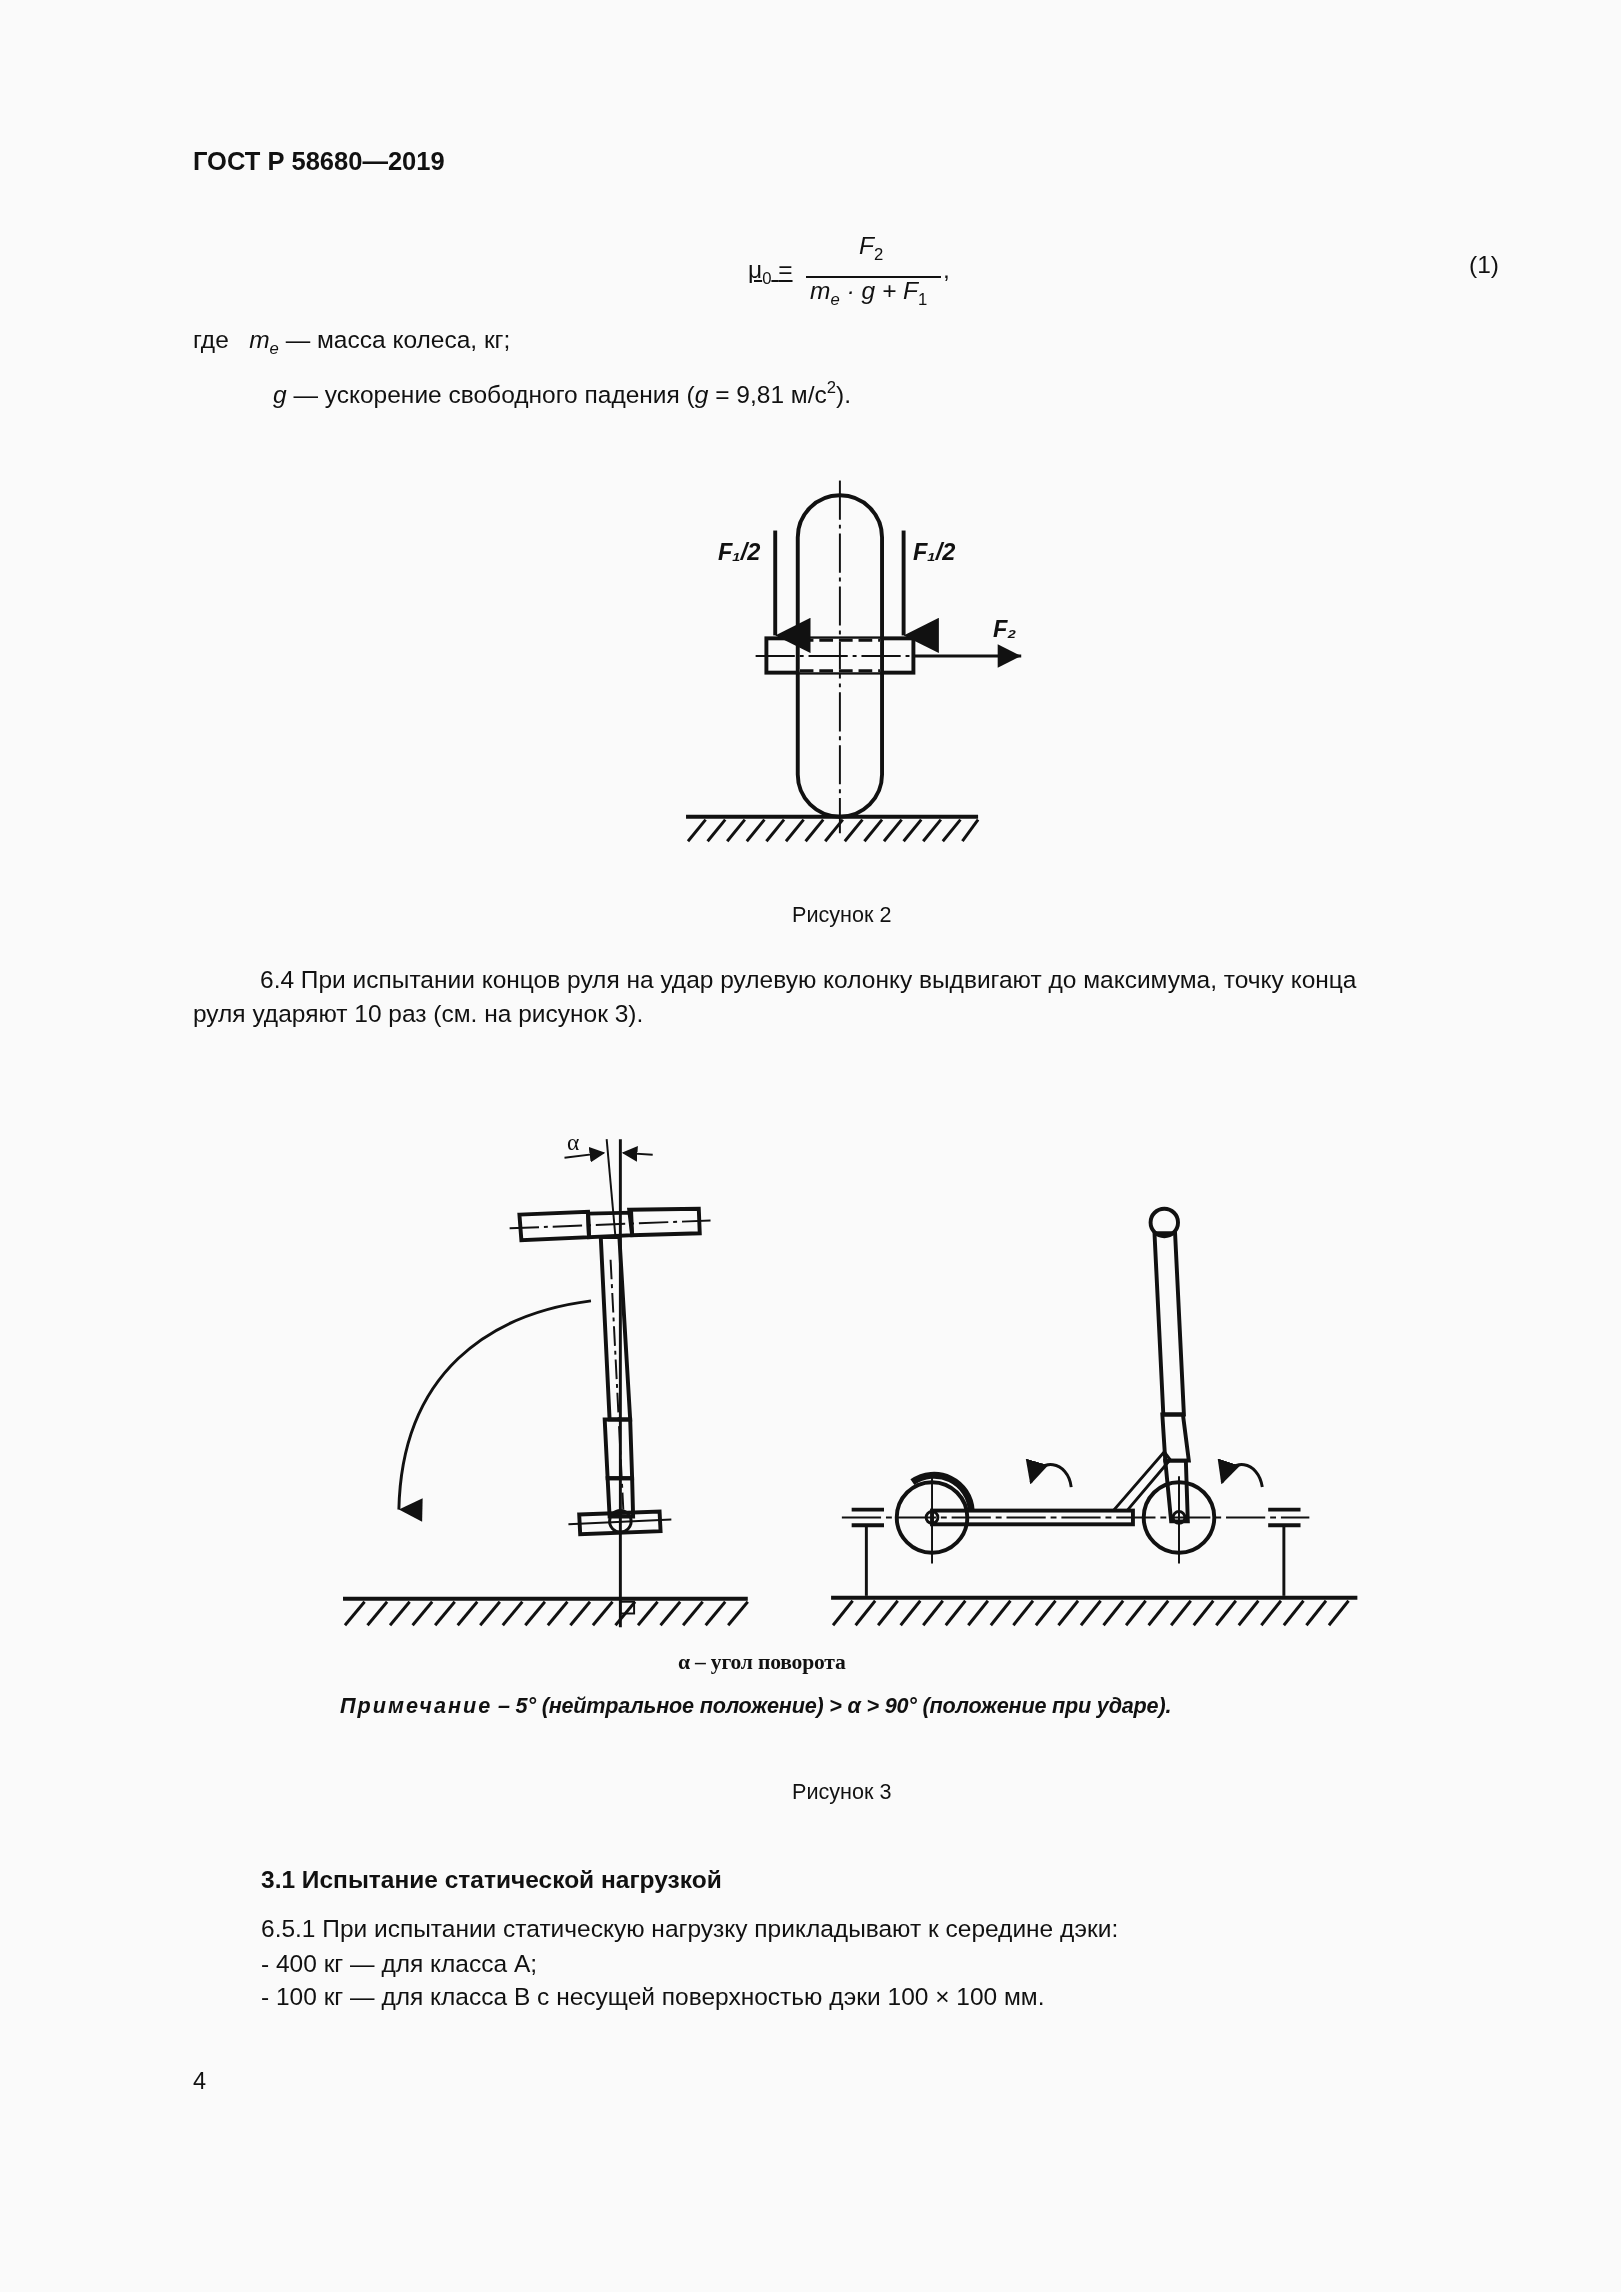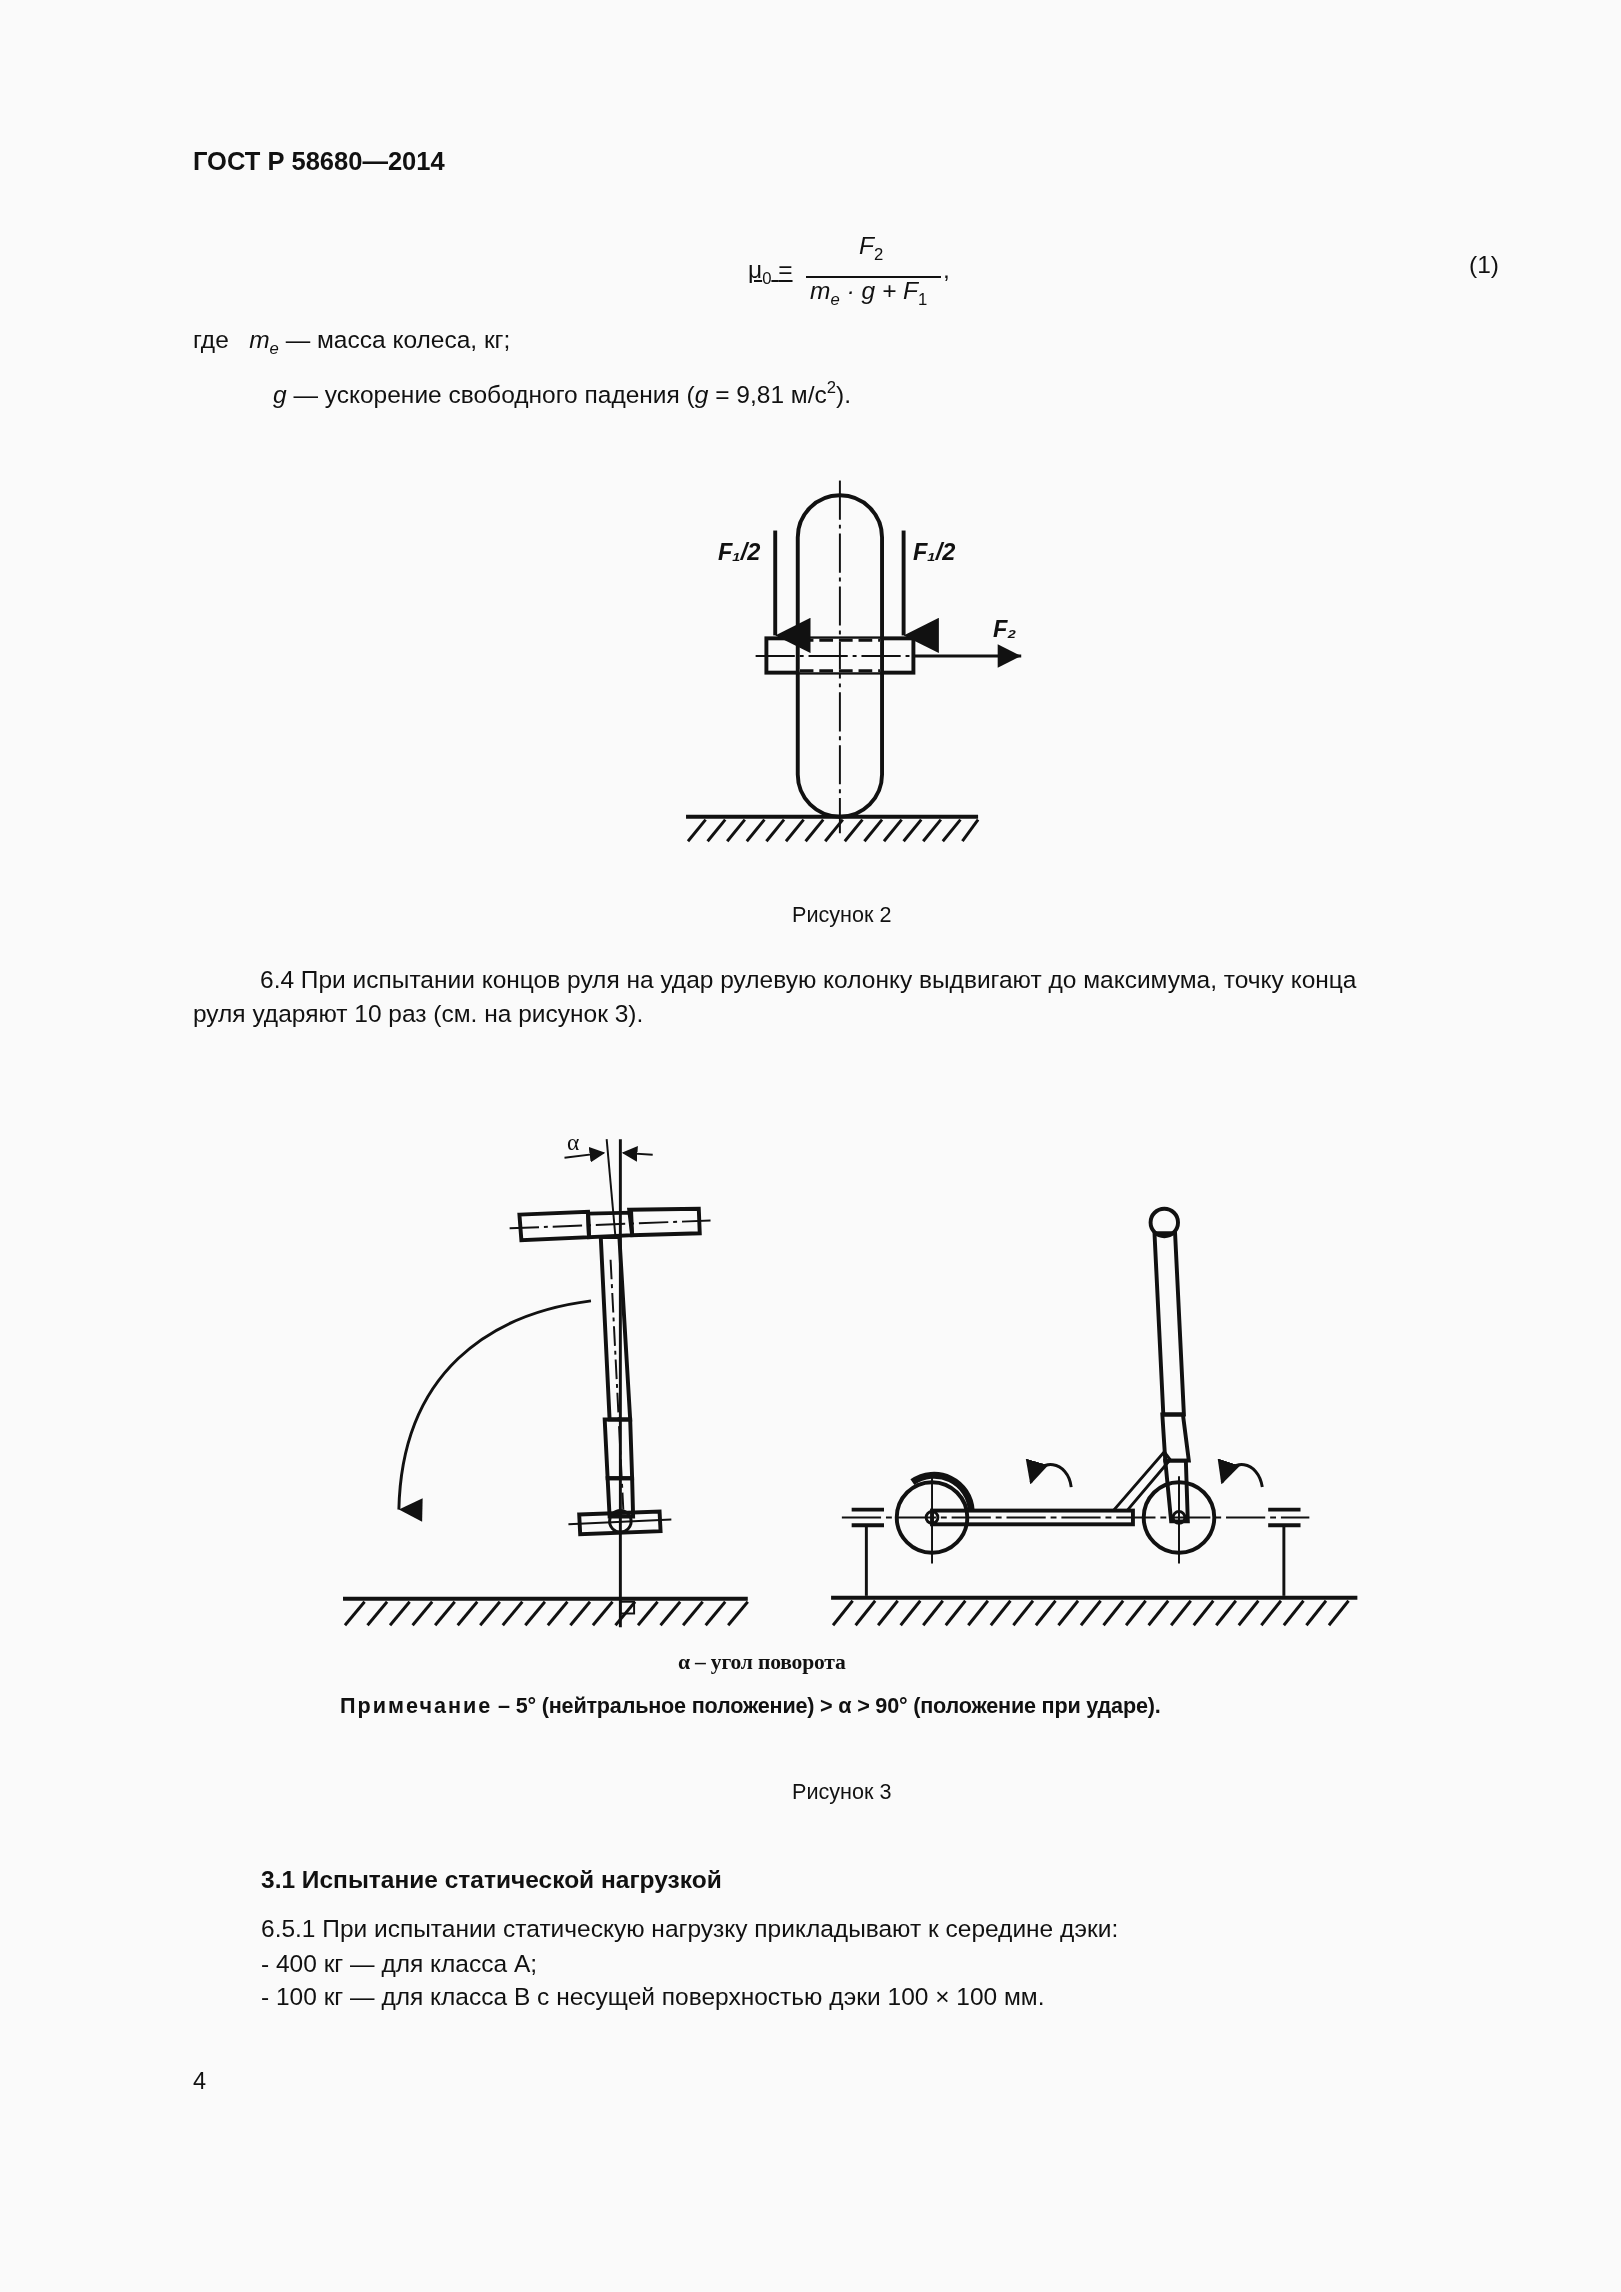--- a/index.html
+++ b/index.html
@@ -13,21 +13,21 @@
   .sup { font-size:16.7px; vertical-align:9.8px; }
   .cap { font-size:21.6px; }
   .frac-line { position:absolute; height:2px; background:#111; }
   .bold { font-weight:bold; }
   svg { position:absolute; overflow:visible; }
   .note { font-size:21.6px; font-weight:bold; letter-spacing:-0.2px; }
 </style>
 </head>
 <body>
 
-<div class="abs hdr">ГОСТ Р 58680—2014</div>
+<div class="abs hdr">ГОСТ Р 58680—2019</div>
 
 <div>
   <div class="abs txt" style="left:748px; top:253px;text-decoration:underline;">
     <span>μ</span><span class="sub">0</span>
     <span>=</span>
   </div>
   <div class="abs txt" style="left:859px; top:229px;">
     <span class="it">F</span><span class="sub">2</span>
   </div>
   <div class="frac-line" style="left:806px; top:276px; width:135px;"></div>
@@ -216,21 +216,21 @@
         <line x1="1261" y1="1633" x2="1241" y2="1658"></line>
       <line x1="1284" y1="1633" x2="1264" y2="1658"></line>
         <line x1="1307" y1="1633" x2="1287" y2="1658"></line>
       <line x1="1330" y1="1633" x2="1310" y2="1658"></line>
         <line x1="1353" y1="1633" x2="1333" y2="1658"></line>
       <line x1="1376" y1="1633" x2="1356" y2="1658"></line>
     </g>
   </svg>
   <div class="abs" style="left:567px; top:1129px; font-size:23.5px; font-family:'Liberation Serif', serif;">α</div>
   <div class="abs note" style="left:678px; top:1650px;font-family:Liberation Serif, serif;">α – угол поворота</div>
-  <div class="abs note" style="left:340px; top:1693px;">
+  <div class="abs note" style="left:340px; top:1693px;font-style:italic;">
     <span style="letter-spacing:2px;">Примечание</span><span> – 5° (нейтральное положение) &gt; α &gt; 90° (положение при ударе).</span>
   </div>
   <div class="abs cap" style="left:792px; top:1779px;">Рисунок 3</div>
 </div>
 
 <div class="abs txt bold" style="left:261px; top:1863px;">3.1 Испытание статической нагрузкой</div>
 <div class="abs txt" style="left:261px; top:1912px;">6.5.1 При испытании статическую нагрузку прикладывают к середине дэки:</div>
 <div class="abs txt" style="left:261px; top:1947px;">-  400 кг — для класса А;</div>
 <div class="abs txt" style="left:261px; top:1980px;">-  100 кг — для класса В с несущей поверхностью дэки 100 × 100 мм.</div>
 

